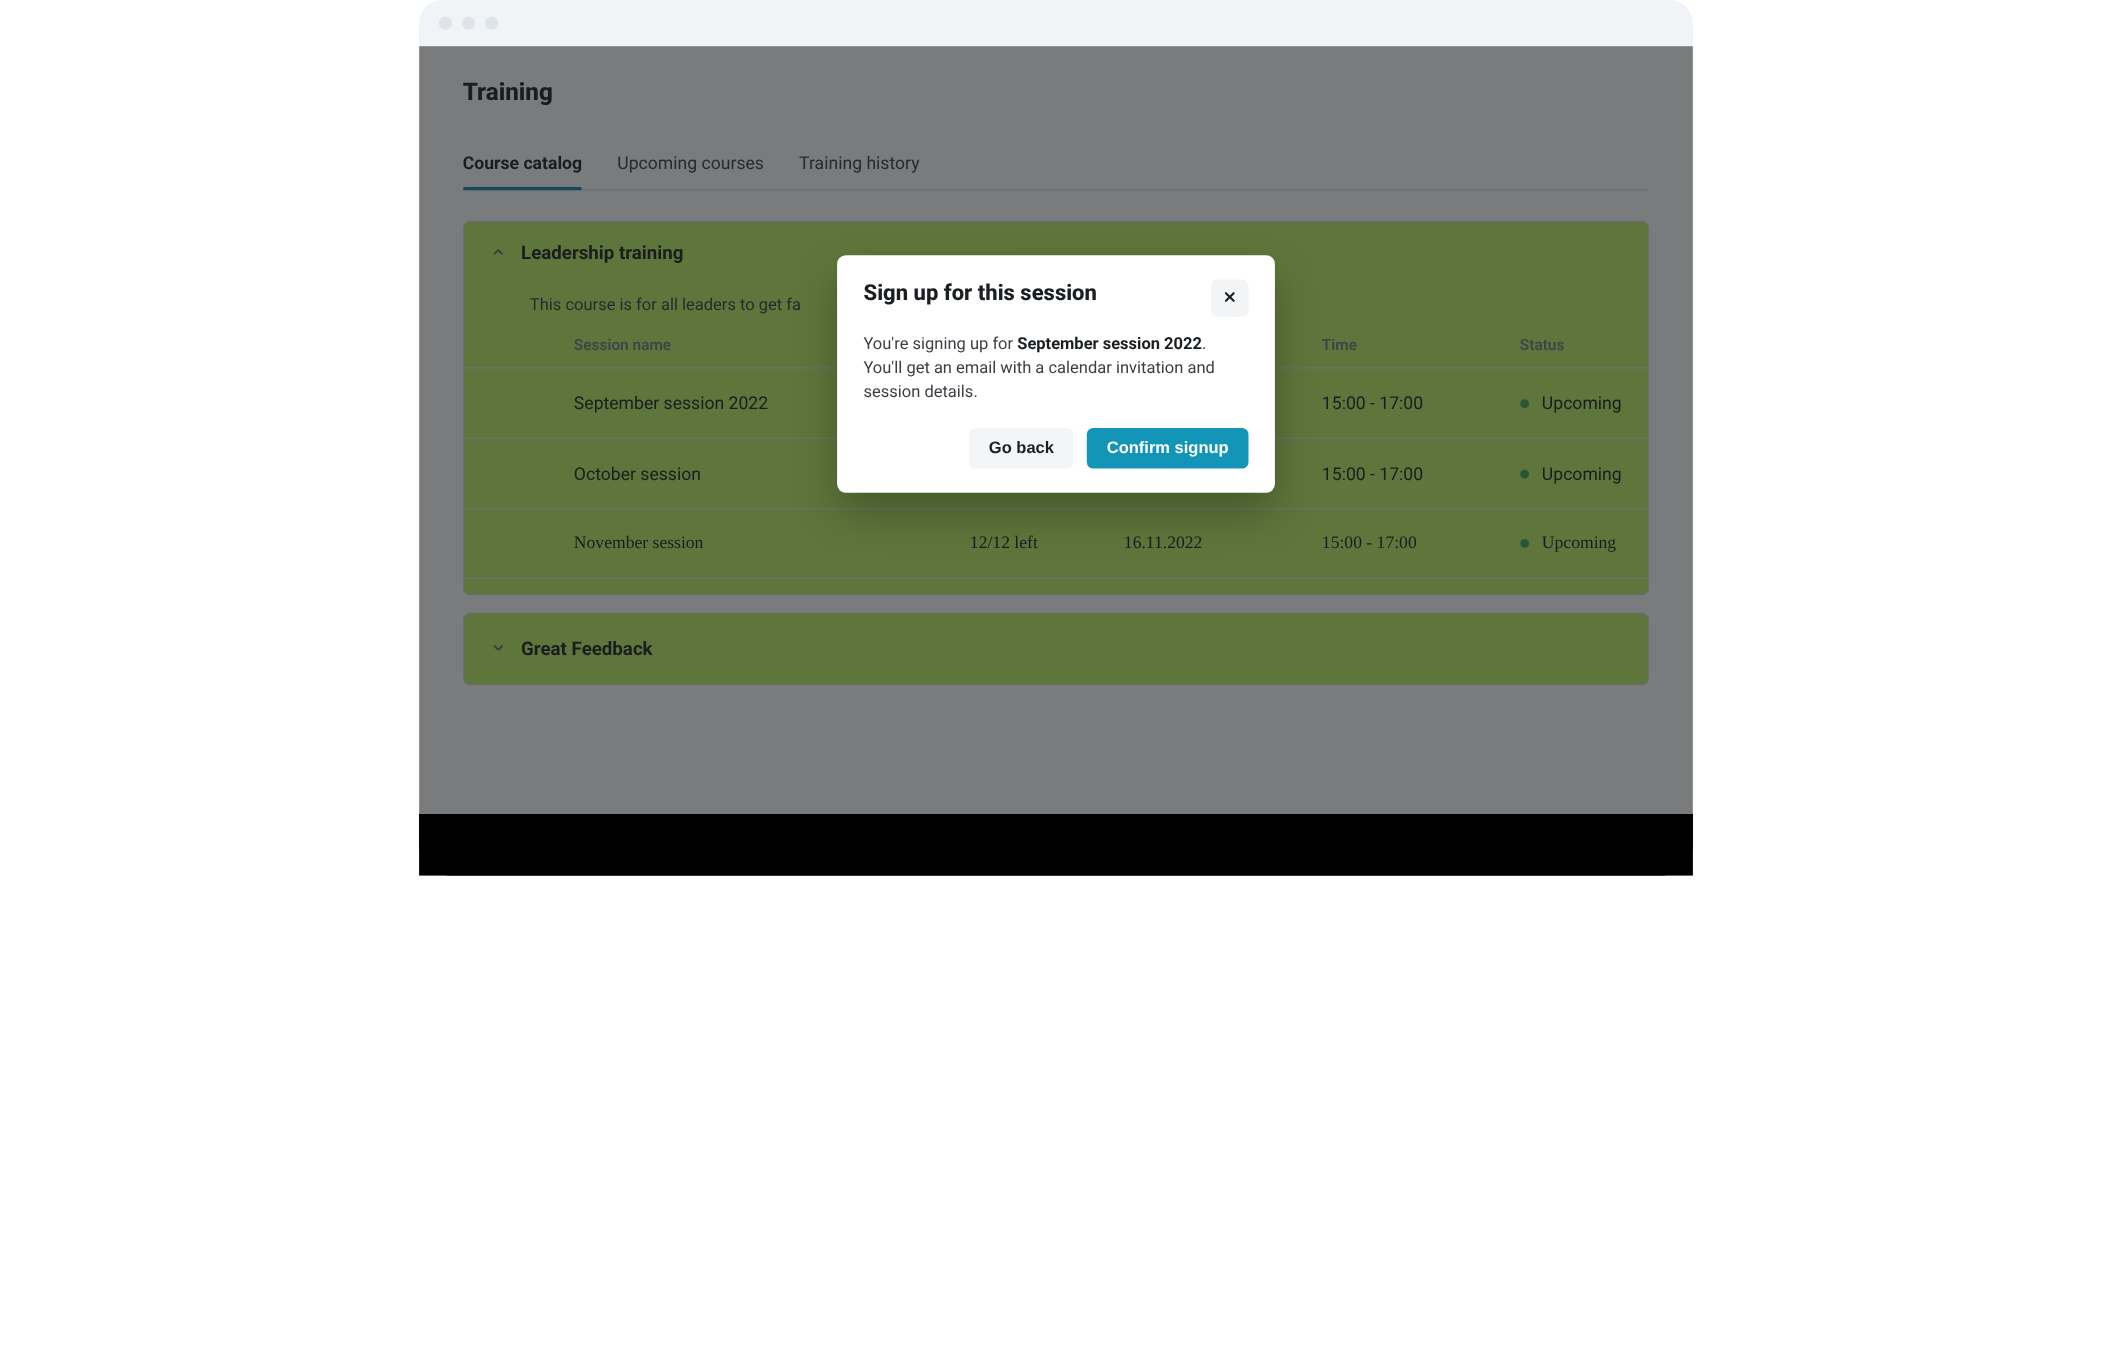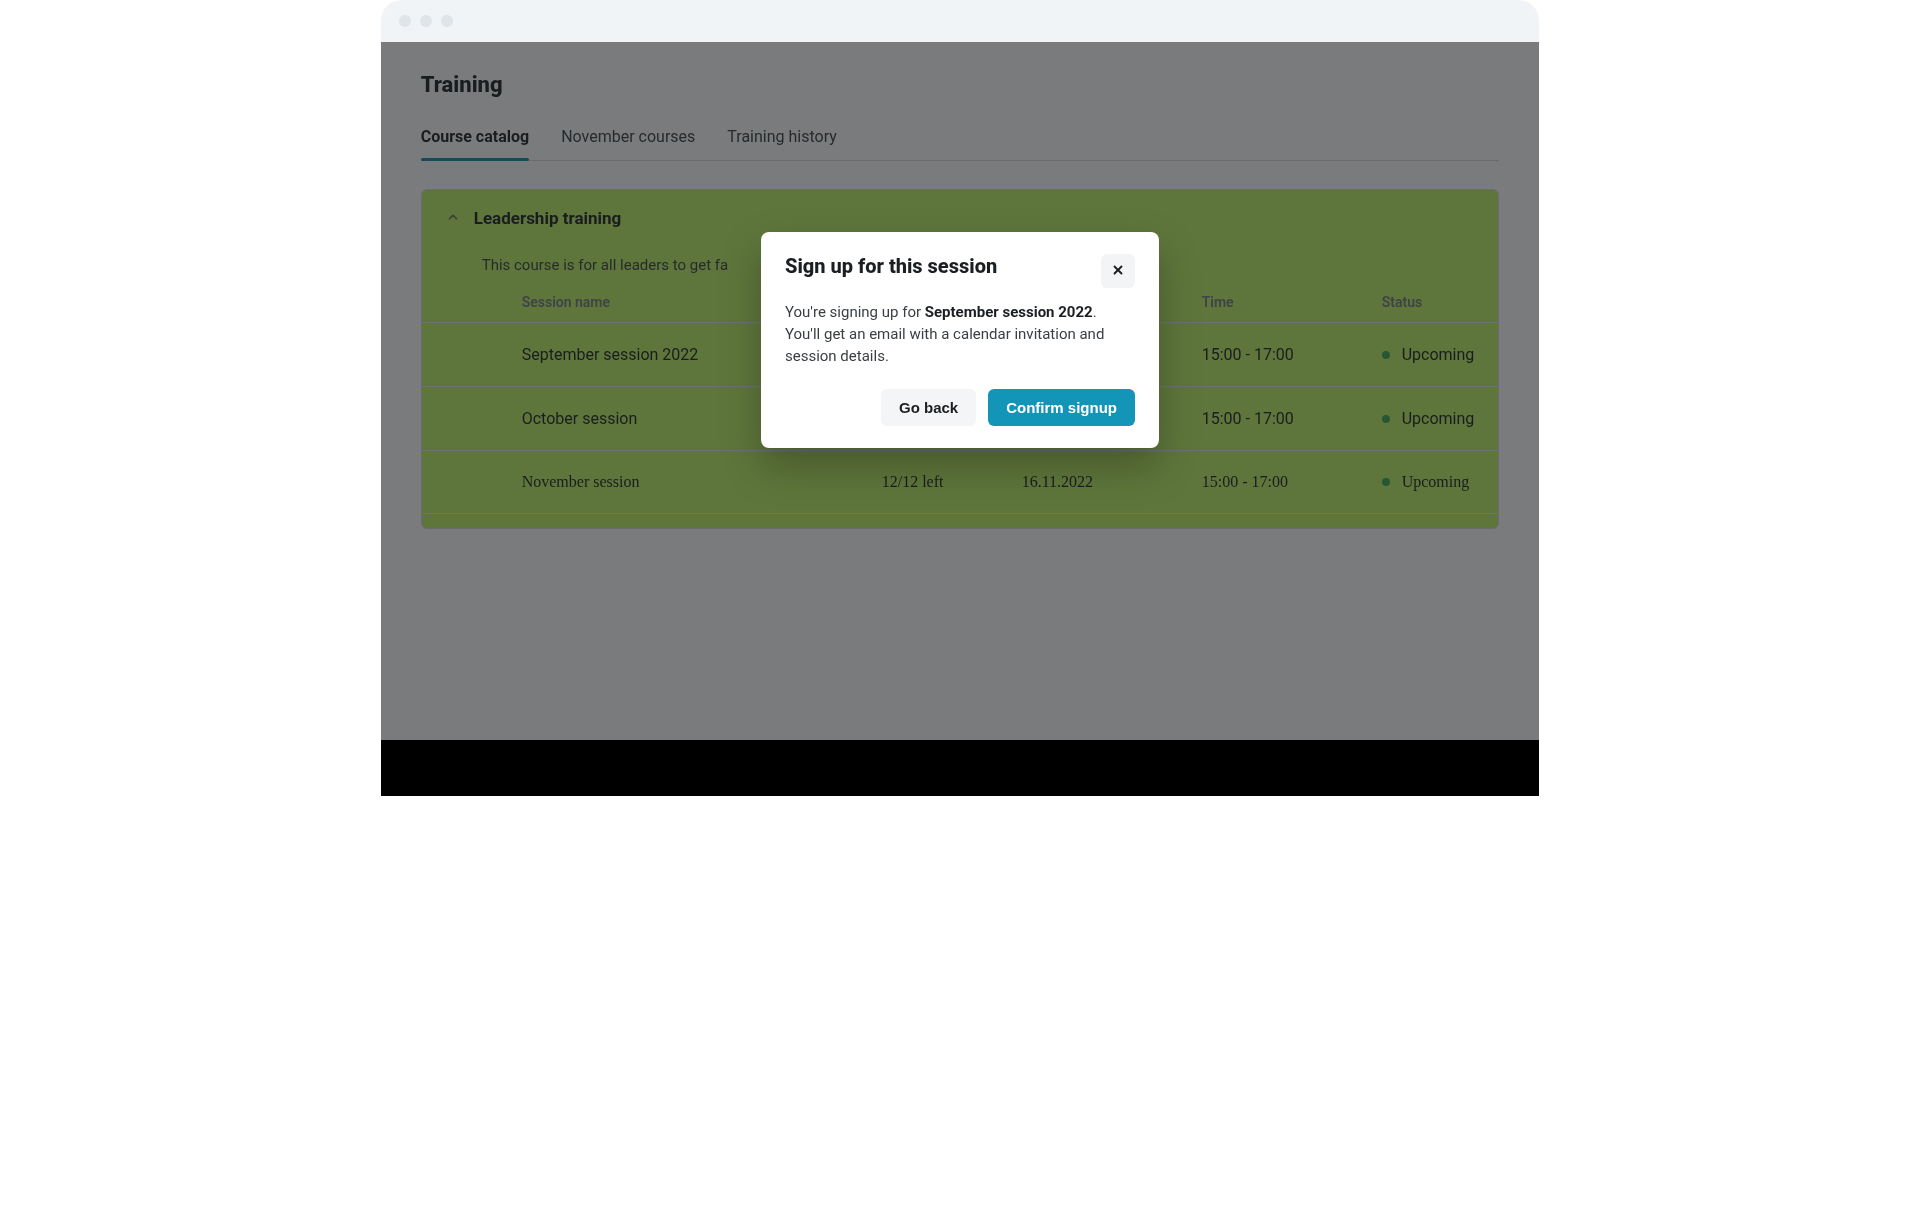--- a/index.html
+++ b/index.html
@@ -51,20 +51,21 @@
       gap: 32px;
       border-bottom: 1px solid #d9dde1;
       margin-bottom: 28px;
     }
     .tab {
       padding: 8px 0 14px 0;
       font-size: 16px;
       color: #3a3f44;
       cursor: pointer;
       position: relative;
+      margin-top: 12px;
     }
     .tab.active {
       font-weight: 700;
       color: #1b1f22;
     }
     .tab.active::after {
       content: "";
       position: absolute;
       left: 0; right: 0; bottom: -1px;
       height: 3px;
@@ -218,21 +219,21 @@
         <div class="traffic-dot"></div>
         <div class="traffic-dot"></div>
         <div class="traffic-dot"></div>
       </div>
 
       <div class="page">
         <h1 class="page-title">Training</h1>
 
         <div class="tabs">
           <div class="tab active">Course catalog</div>
-          <div class="tab">November courses</div>
+          <div class="tab">Upcoming courses</div>
           <div class="tab">Training history</div>
         </div>
 
         <div class="card">
           <div class="card-header">
             <span class="chev">
               <svg width="14" height="14" viewBox="0 0 24 24" fill="none" stroke="currentColor" stroke-width="3" stroke-linecap="round" stroke-linejoin="round">
                   <polyline points="18 15 12 9 6 15"></polyline>
                 </svg>
             </span>
@@ -278,20 +279,30 @@
               <div>15:00 - 17:00</div>
               <div class="status-cell">
                 <span class="dot-green"></span>
                 <span>Upcoming</span>
               </div>
             </div>
             <div style="height:14px;"></div>
           </div>
         </div>
 
+        <div class="card">
+          <div class="card-header" style="padding:22px 24px;">
+            <span class="chev">
+              <svg width="14" height="14" viewBox="0 0 24 24" fill="none" stroke="currentColor" stroke-width="3" stroke-linecap="round" stroke-linejoin="round">
+                  <polyline points="6 9 12 15 18 9"></polyline>
+                </svg>
+            </span>
+            <span class="card-title">Great Feedback</span>
+          </div>
+        </div>
       </div>
 
       <div class="dim"></div>
 
       <div class="modal">
         <div class="modal-head">
           <div class="modal-title">Sign up for this session</div>
           <div class="close-btn">
             <span>
               <svg width="14" height="14" viewBox="0 0 24 24" fill="none" stroke="currentColor" stroke-width="3.2" stroke-linecap="round">

